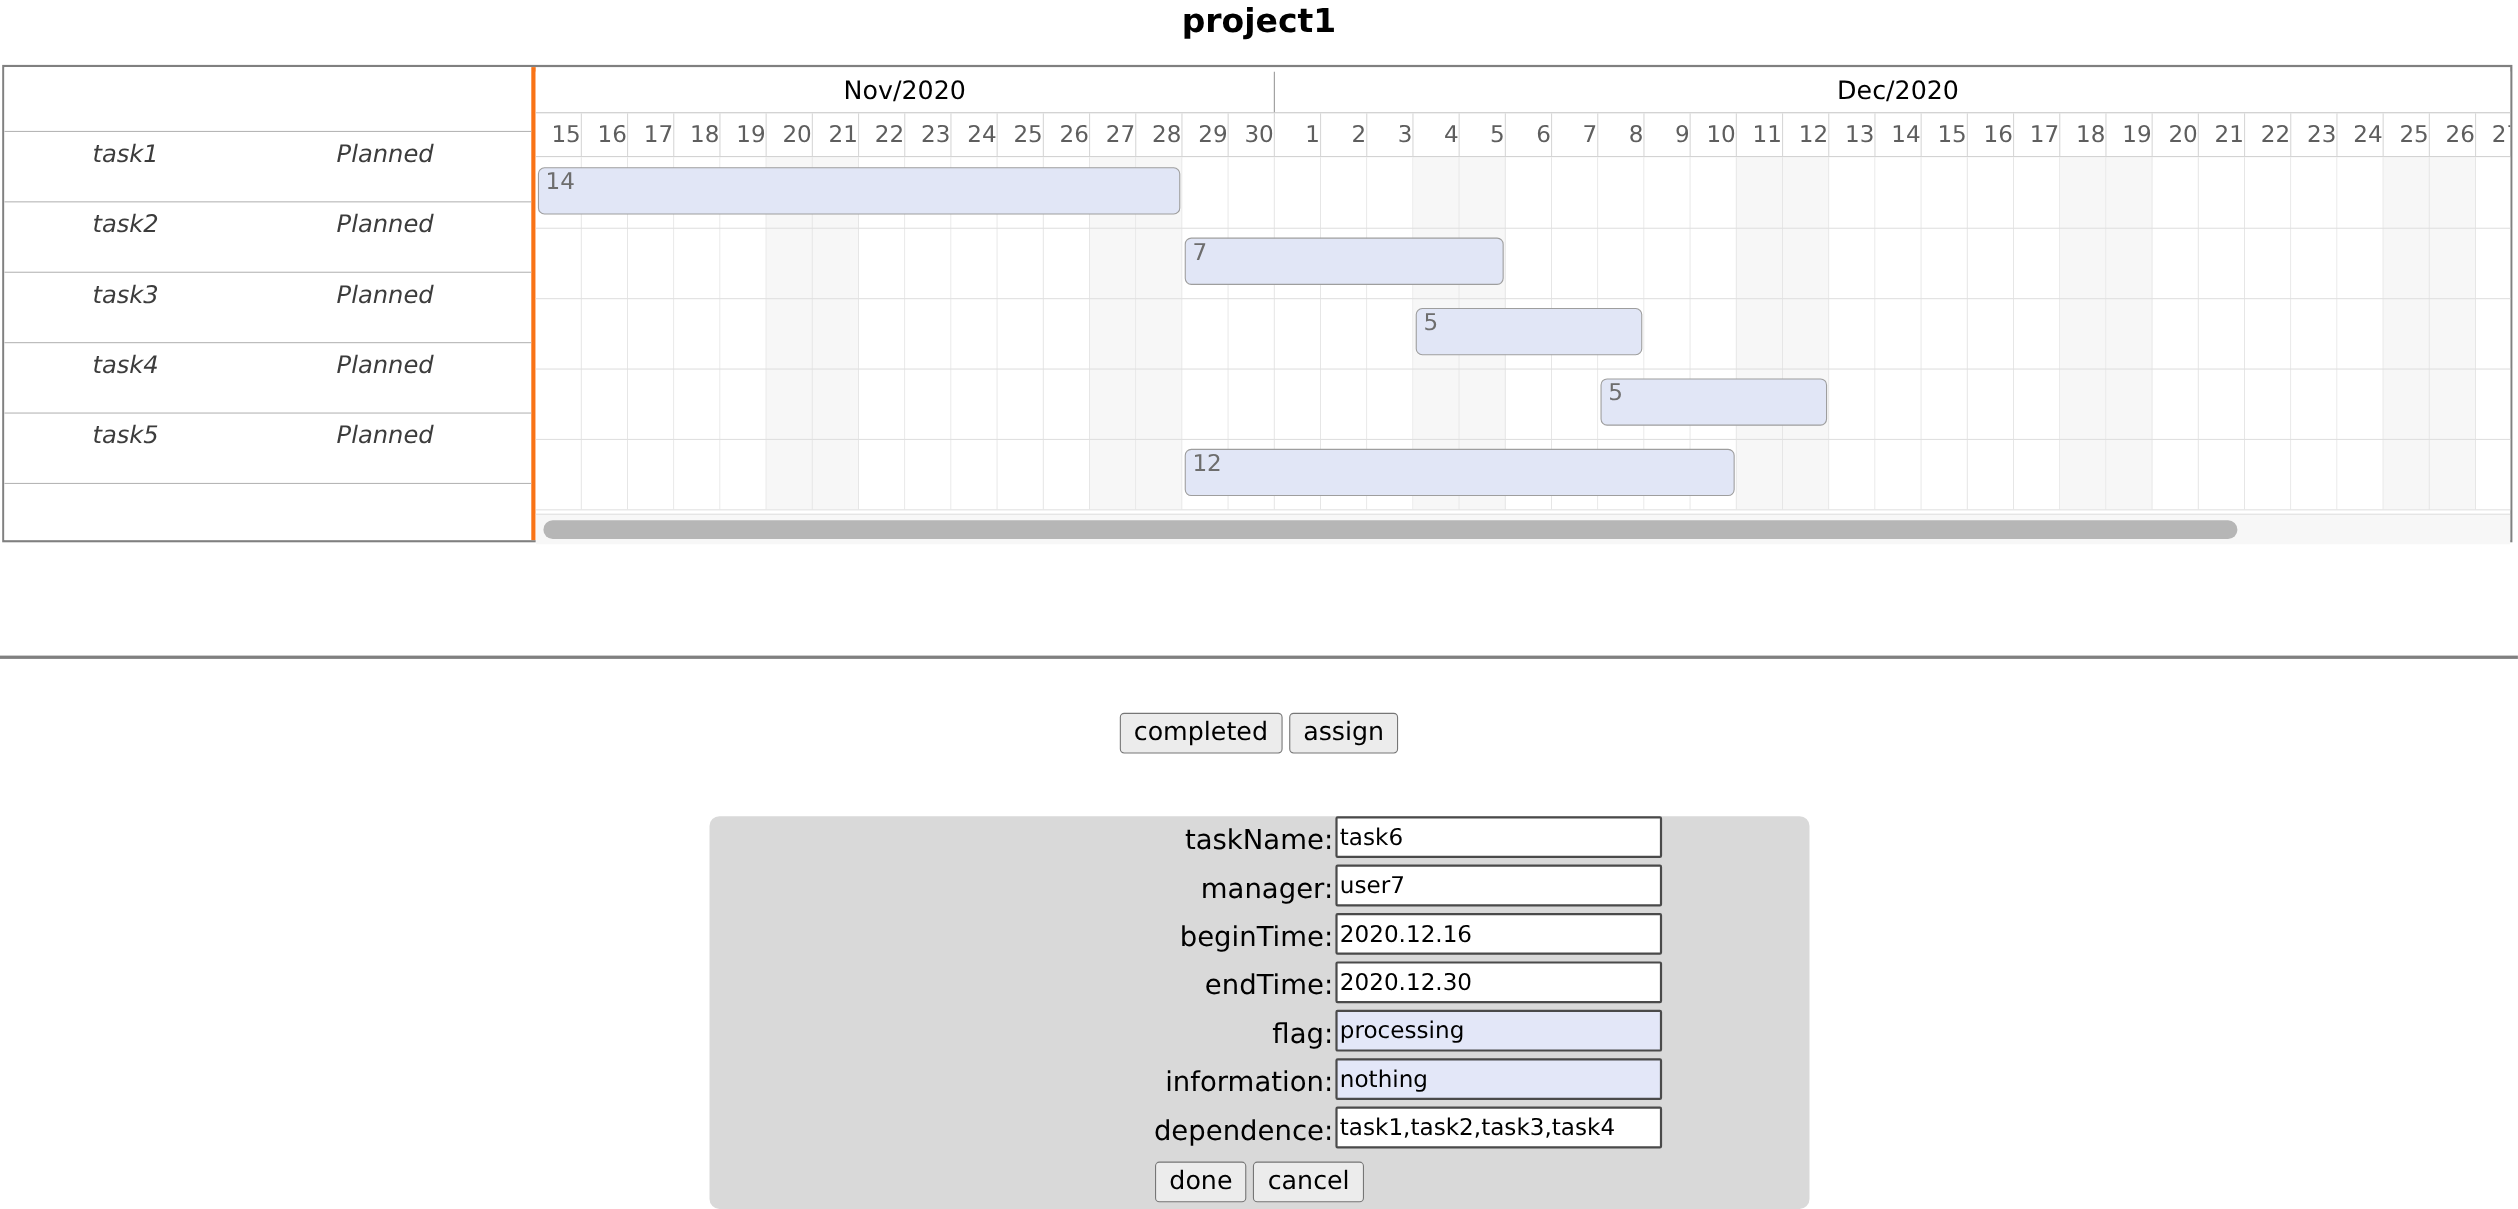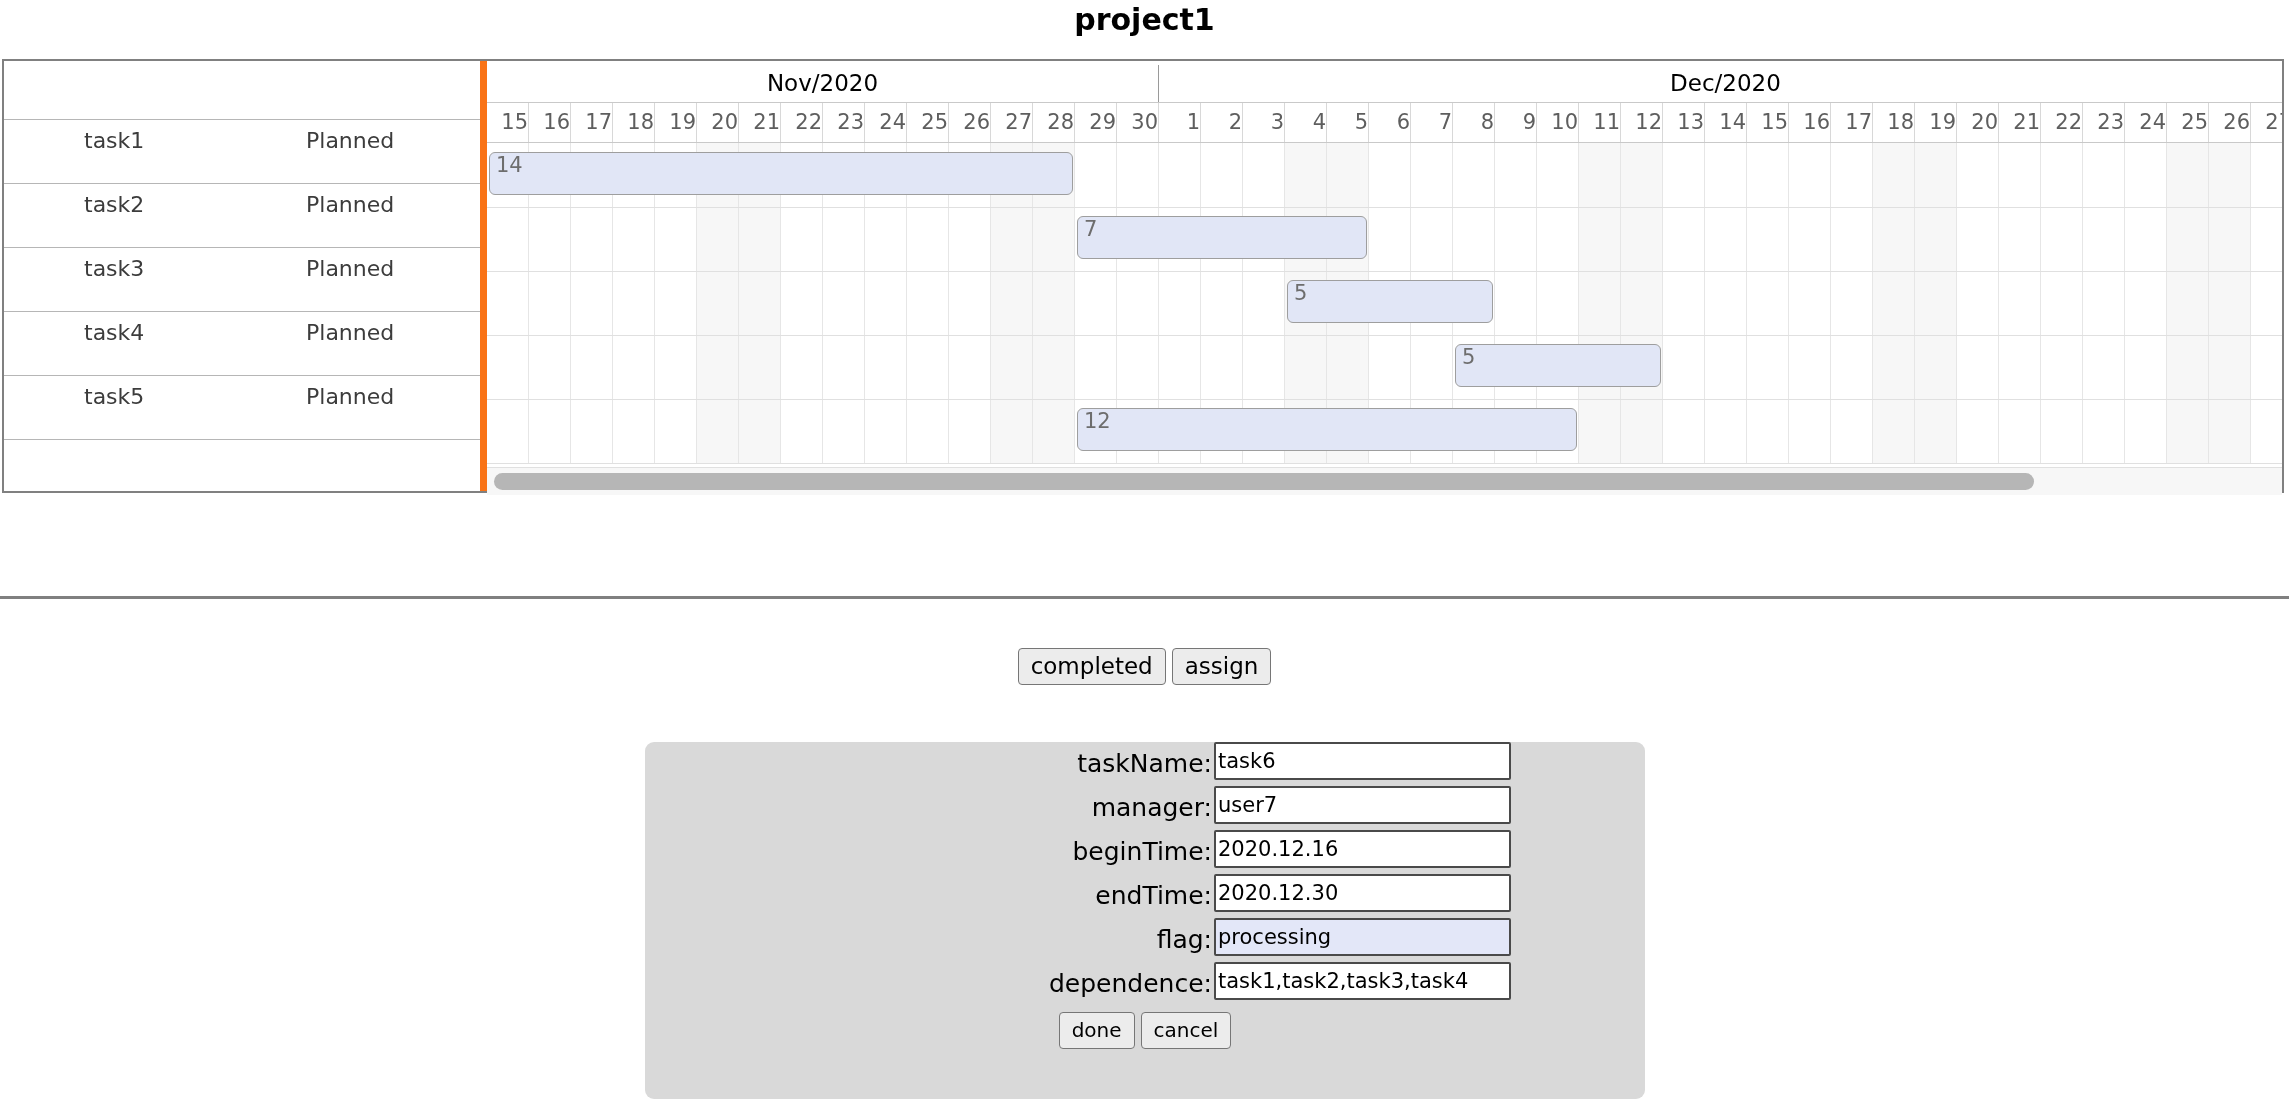--- a/index.html
+++ b/index.html
@@ -42,23 +42,24 @@
     background: #ffffff;
   }
 
   
   #label-column {
     position: absolute;
     left: 0;
     top: 0;
     width: 483px;
     height: 100%;
-    border-right: 7px solid #f97316;
-    box-sizing: border-box;
-    background: #ffffff;
+    border-right: 4px solid #f97316;
+    box-sizing: border-box;
+    background: #ffffff;
+    font-style: italic;
   }
   #label-head {
     height: 59px;
     border-bottom: 1px solid #b6b6b6;
     box-sizing: border-box;
   }
   .label-row {
     height: 64px;
     border-bottom: 1px solid #b6b6b6;
     box-sizing: border-box;
@@ -293,21 +294,21 @@
   .form-input.highlight { background: #e3e7f8; }
 
   #form-buttons {
     text-align: center;
     font-size: 0;
     padding-top: 6px;
   }
   .form-btn {
     display: inline-block;
     font-family: "DejaVu Sans", "Liberation Sans", sans-serif;
-    font-size: 20px;
+    font-size: 23px;
     line-height: 23px;
     padding: 6px 12px;
     margin: 0 3px;
     background: #ececec;
     border: 1px solid #767676;
     border-radius: 4px;
     color: #000;
     cursor: pointer;
   }
 </style>
@@ -379,18 +380,19 @@
   <button class="action-btn">completed</button><button class="action-btn">assign</button>
 </div>
 
 <div id="form-panel">
   <div id="form-rows">
       <div class="form-row"><span class="form-label">taskName:</span><div class="form-input">task6</div></div>
       <div class="form-row"><span class="form-label">manager:</span><div class="form-input">user7</div></div>
       <div class="form-row"><span class="form-label">beginTime:</span><div class="form-input">2020.12.16</div></div>
       <div class="form-row"><span class="form-label">endTime:</span><div class="form-input">2020.12.30</div></div>
       <div class="form-row"><span class="form-label">flag:</span><div class="form-input highlight">processing</div></div>
+      <div class="form-row"><span class="form-label">information:</span><div class="form-input highlight">nothing</div></div>
       <div class="form-row"><span class="form-label">dependence:</span><div class="form-input">task1,task2,task3,task4</div></div>
     </div>
   <div id="form-buttons">
     <button class="form-btn">done</button><button class="form-btn">cancel</button>
   </div>
 </div>
 
 </body></html>

